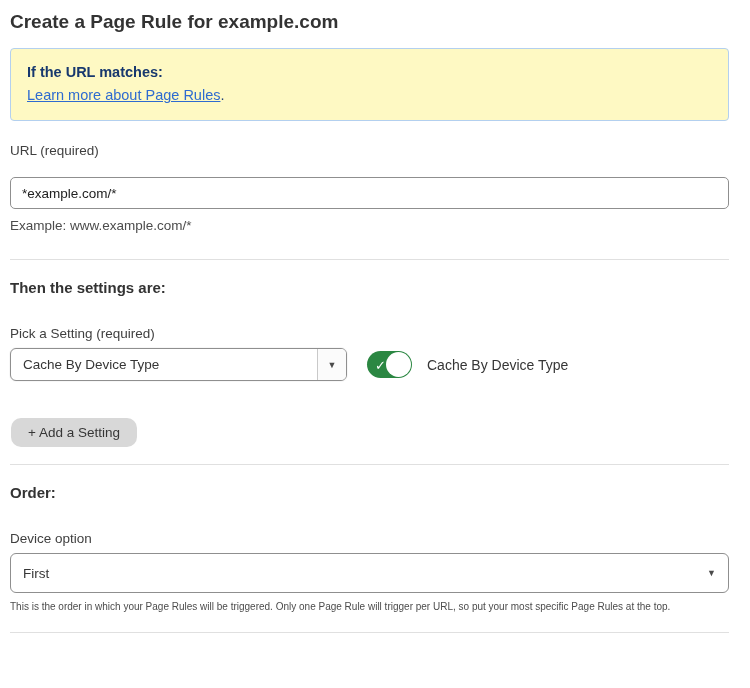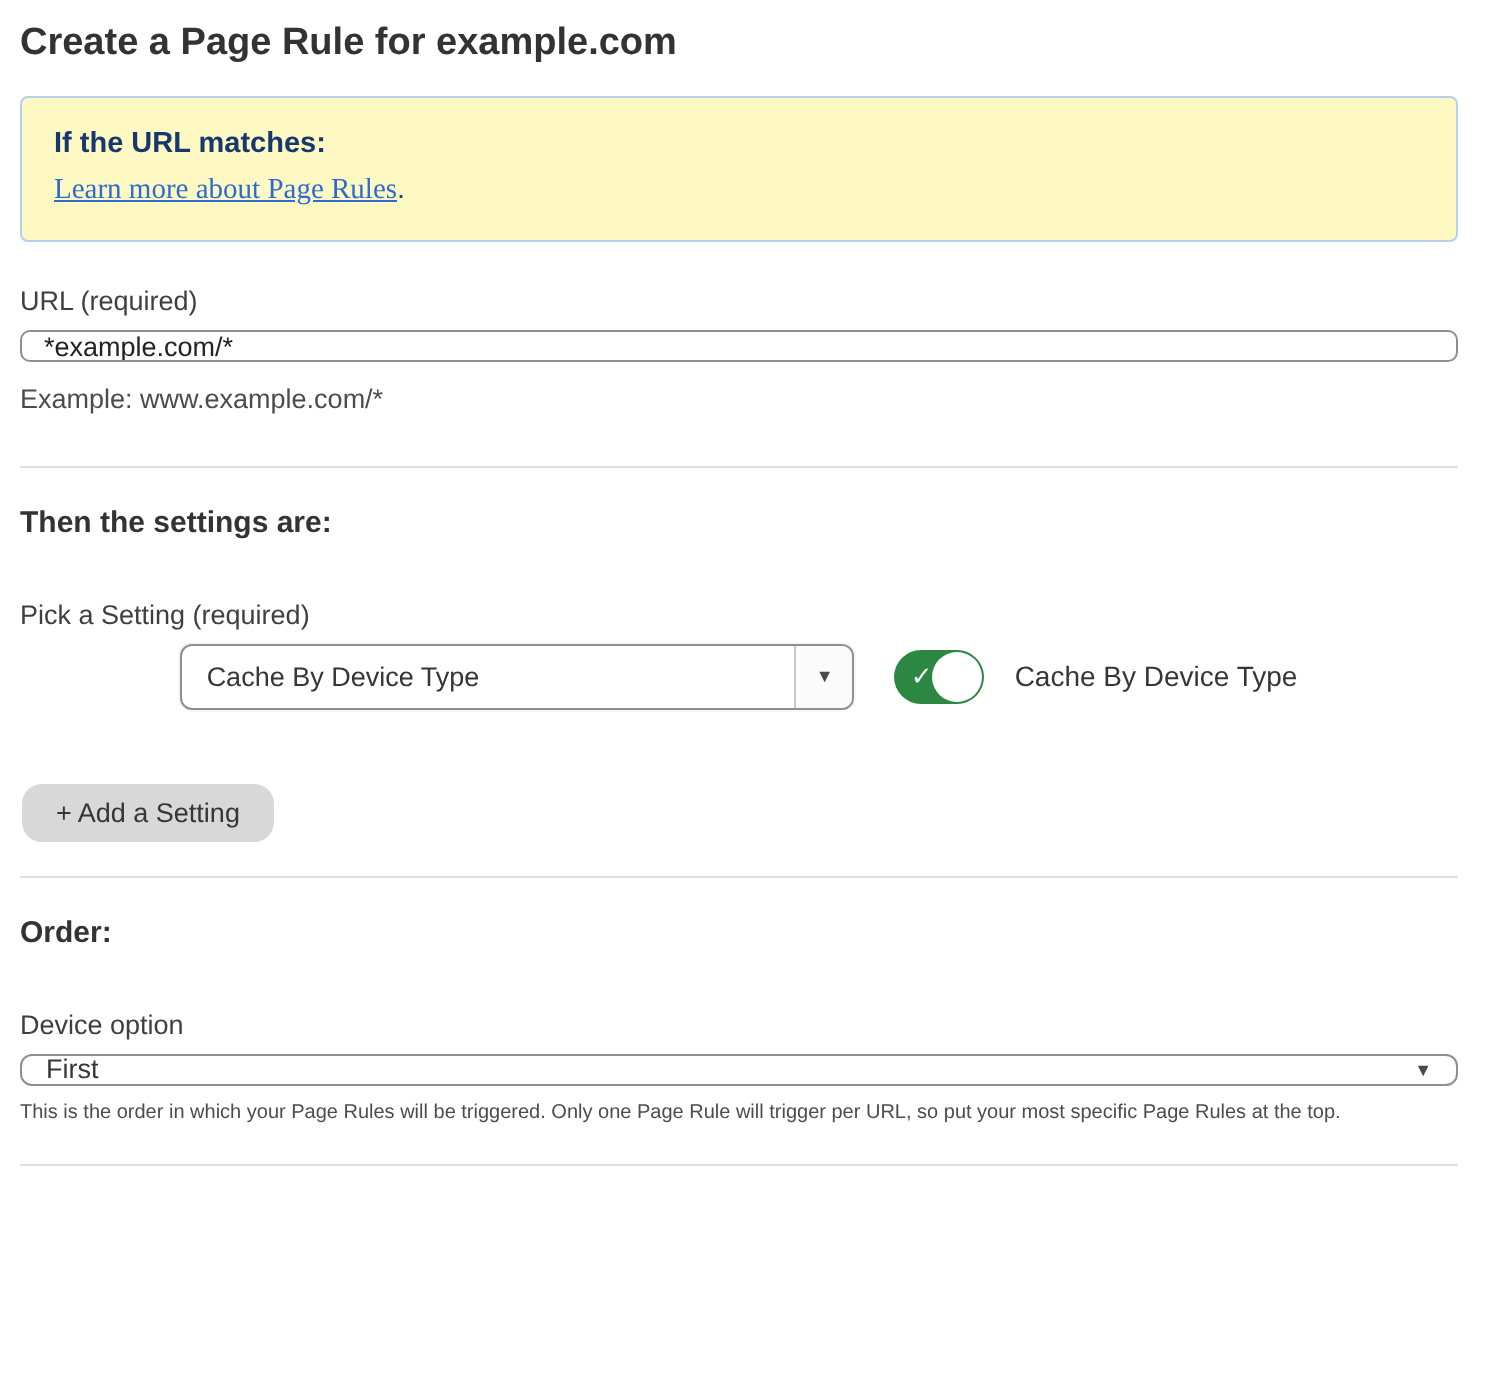--- a/index.html
+++ b/index.html
@@ -29,32 +29,31 @@
     font-size: 14.5px;
     line-height: 23px;
     color: #1f3f77;
   }
   .info-box .info-heading { font-weight: bold; color: #17386e; }
   .info-box .info-body { margin-top: 2px; }
   .info-box a.info-link {
     color: #2e6bd0;
     text-decoration: underline;
     cursor: pointer;
-    font-family: Liberation Serif, serif;
   }
 
   .field-label {
     margin-top: 22px;
     font-size: 13.5px;
     color: #3f3f3f;
   }
   .text-input {
-    margin-top: 7px;
+    margin-top: 19px;
     width: 100%;
-    height: 16px;
+    height: 32px;
     border: 1px solid #8f8f8f;
     border-radius: 5px;
     padding: 0 11px;
     font-size: 13.5px;
     color: #222222;
     font-family: "Liberation Sans", "DejaVu Sans", sans-serif;
     background: #ffffff;
     outline: none;
   }
   .helper-text {
@@ -77,21 +76,20 @@
     font-size: 15px;
     font-weight: bold;
     color: #333333;
   }
   .picker-label { margin-top: 30px; }
 
   .setting-row {
     margin-top: 7px;
     display: flex;
     align-items: center;
-    justify-content: center;
   }
 
   .combobox {
     width: 337px;
     height: 33px;
     border: 1px solid #8f8f8f;
     border-radius: 6px;
     background: #ffffff;
     display: flex;
     align-items: stretch;
@@ -172,21 +170,21 @@
   .btn-add {
     margin-top: 37px;
     height: 29px;
     line-height: 29px;
     margin-left: 1px;
   }
 
   .select-full {
     margin-top: 7px;
     width: 100%;
-    height: 16px;
+    height: 40px;
     border: 1px solid #8f8f8f;
     border-radius: 6px;
     background: #ffffff;
     display: flex;
     align-items: center;
     padding: 0 12px;
     font-size: 13.5px;
     color: #363636;
     cursor: pointer;
   }

